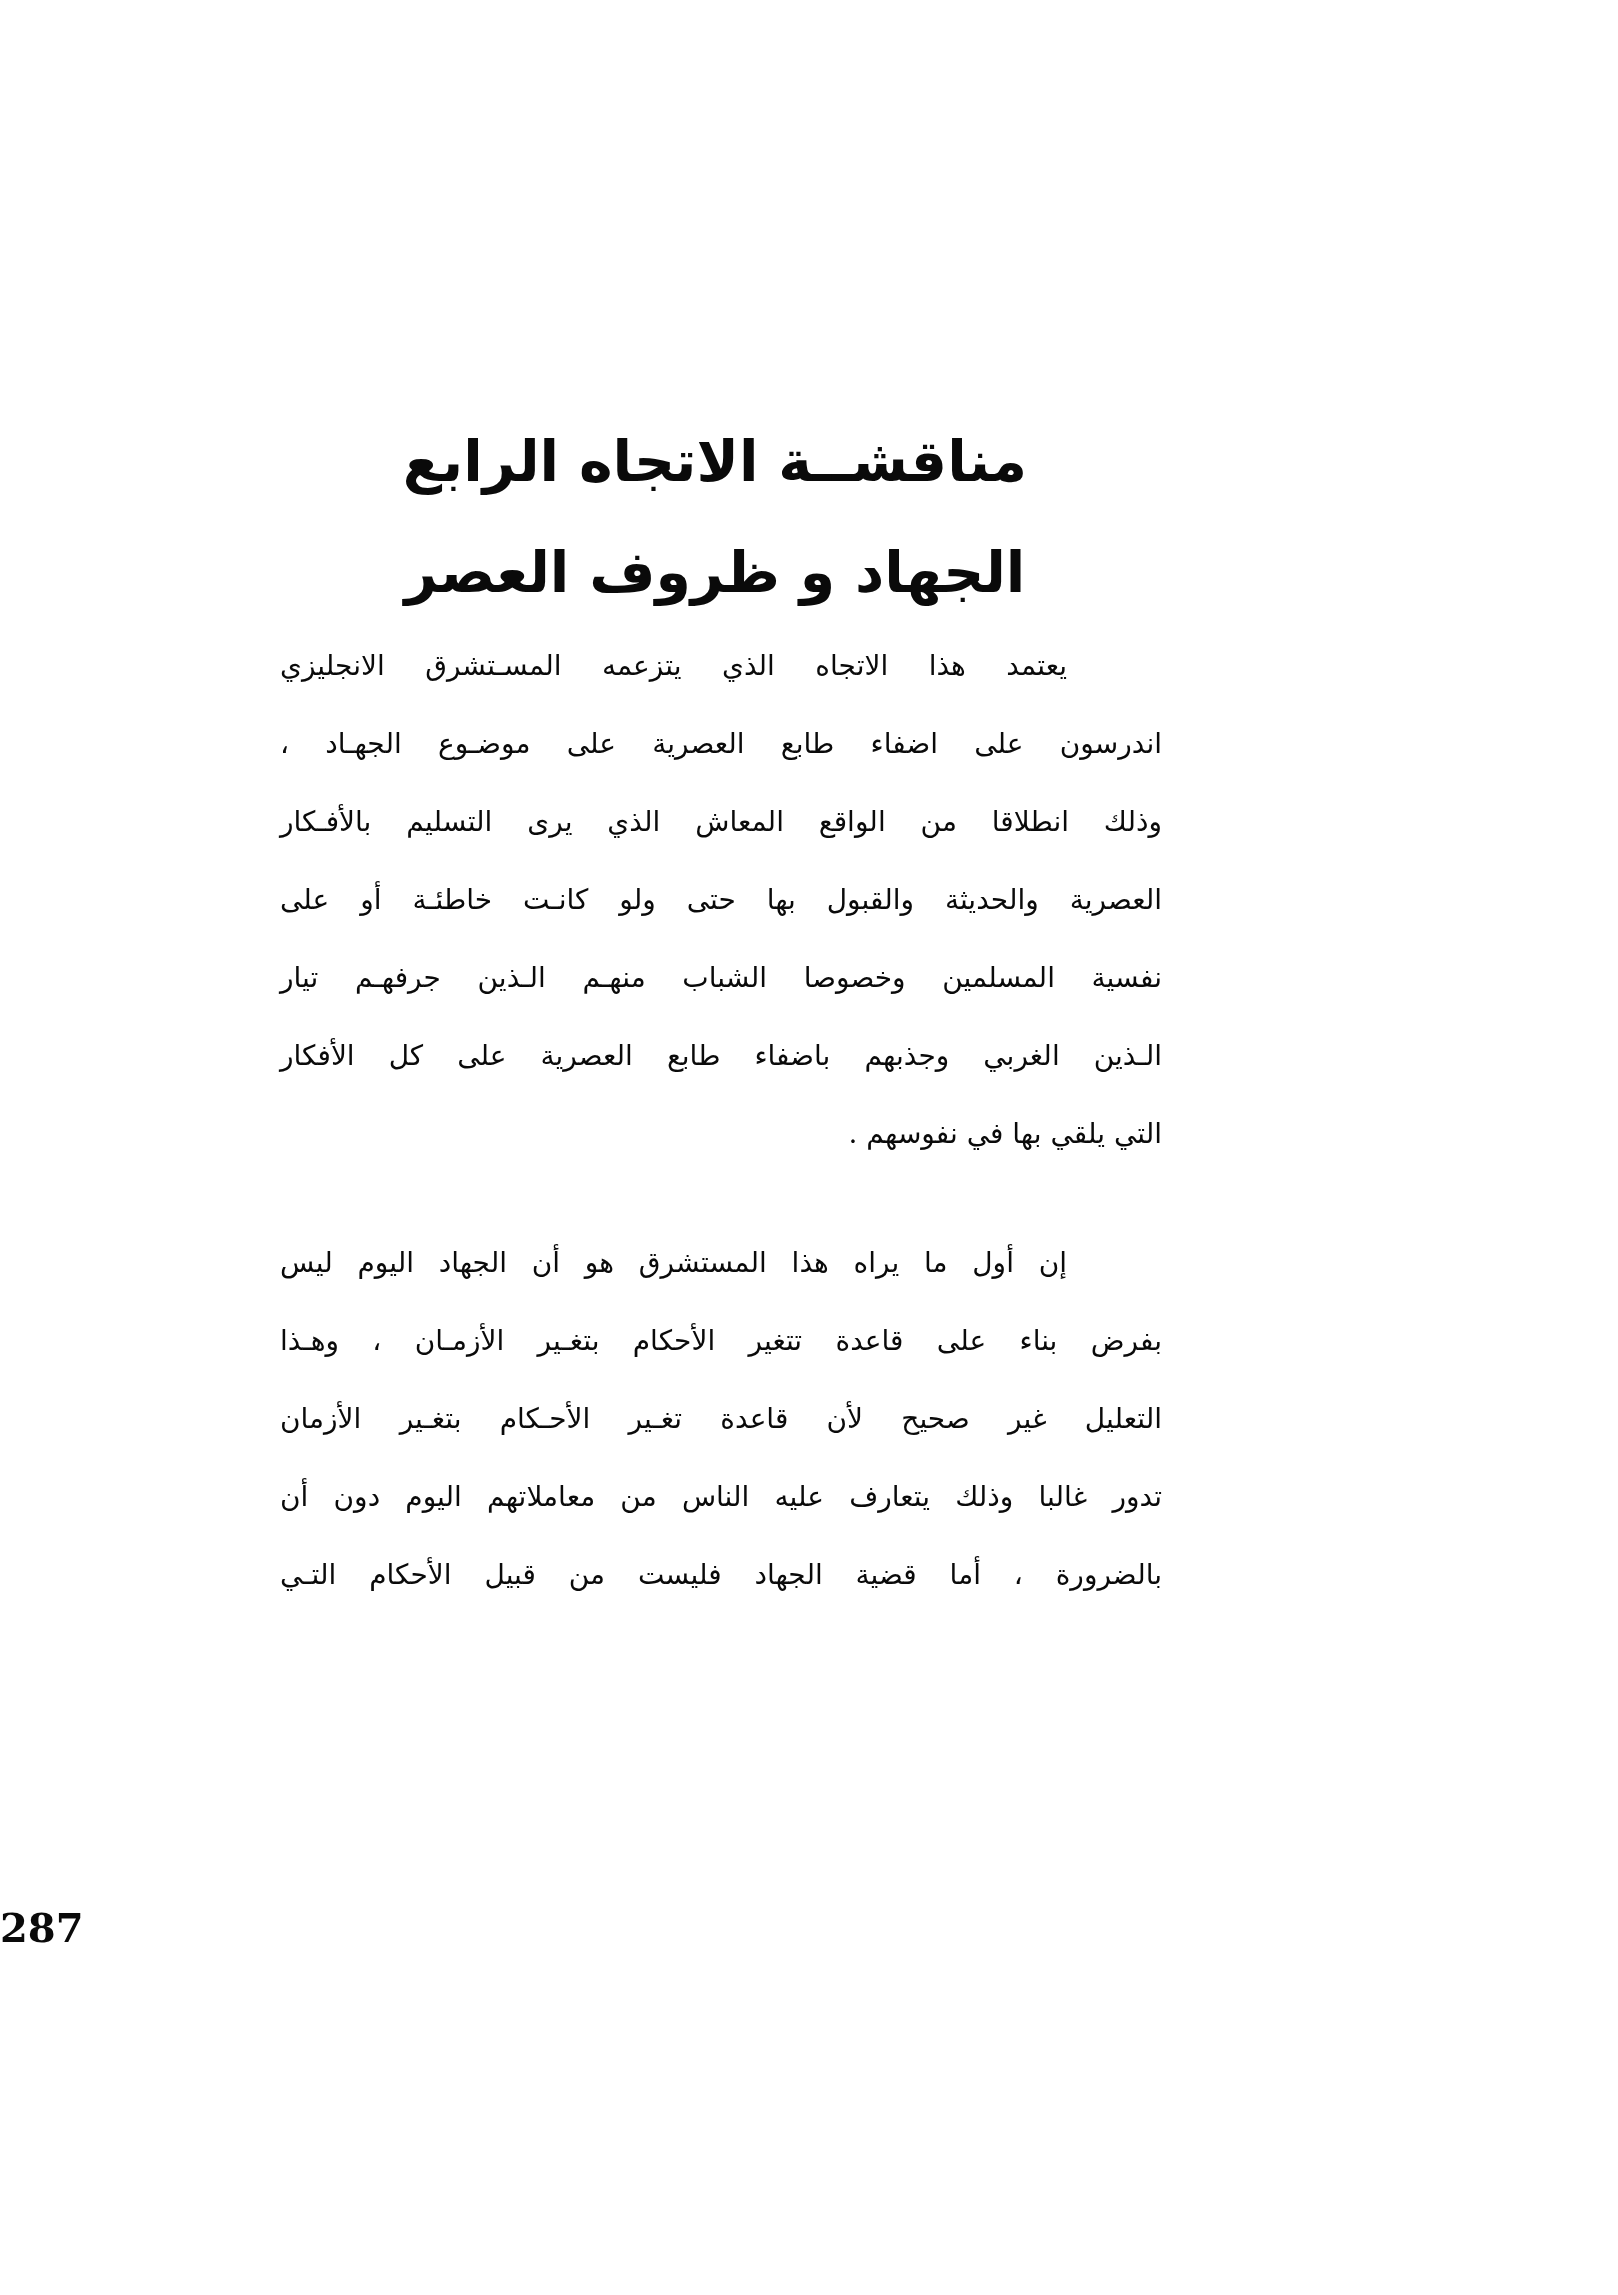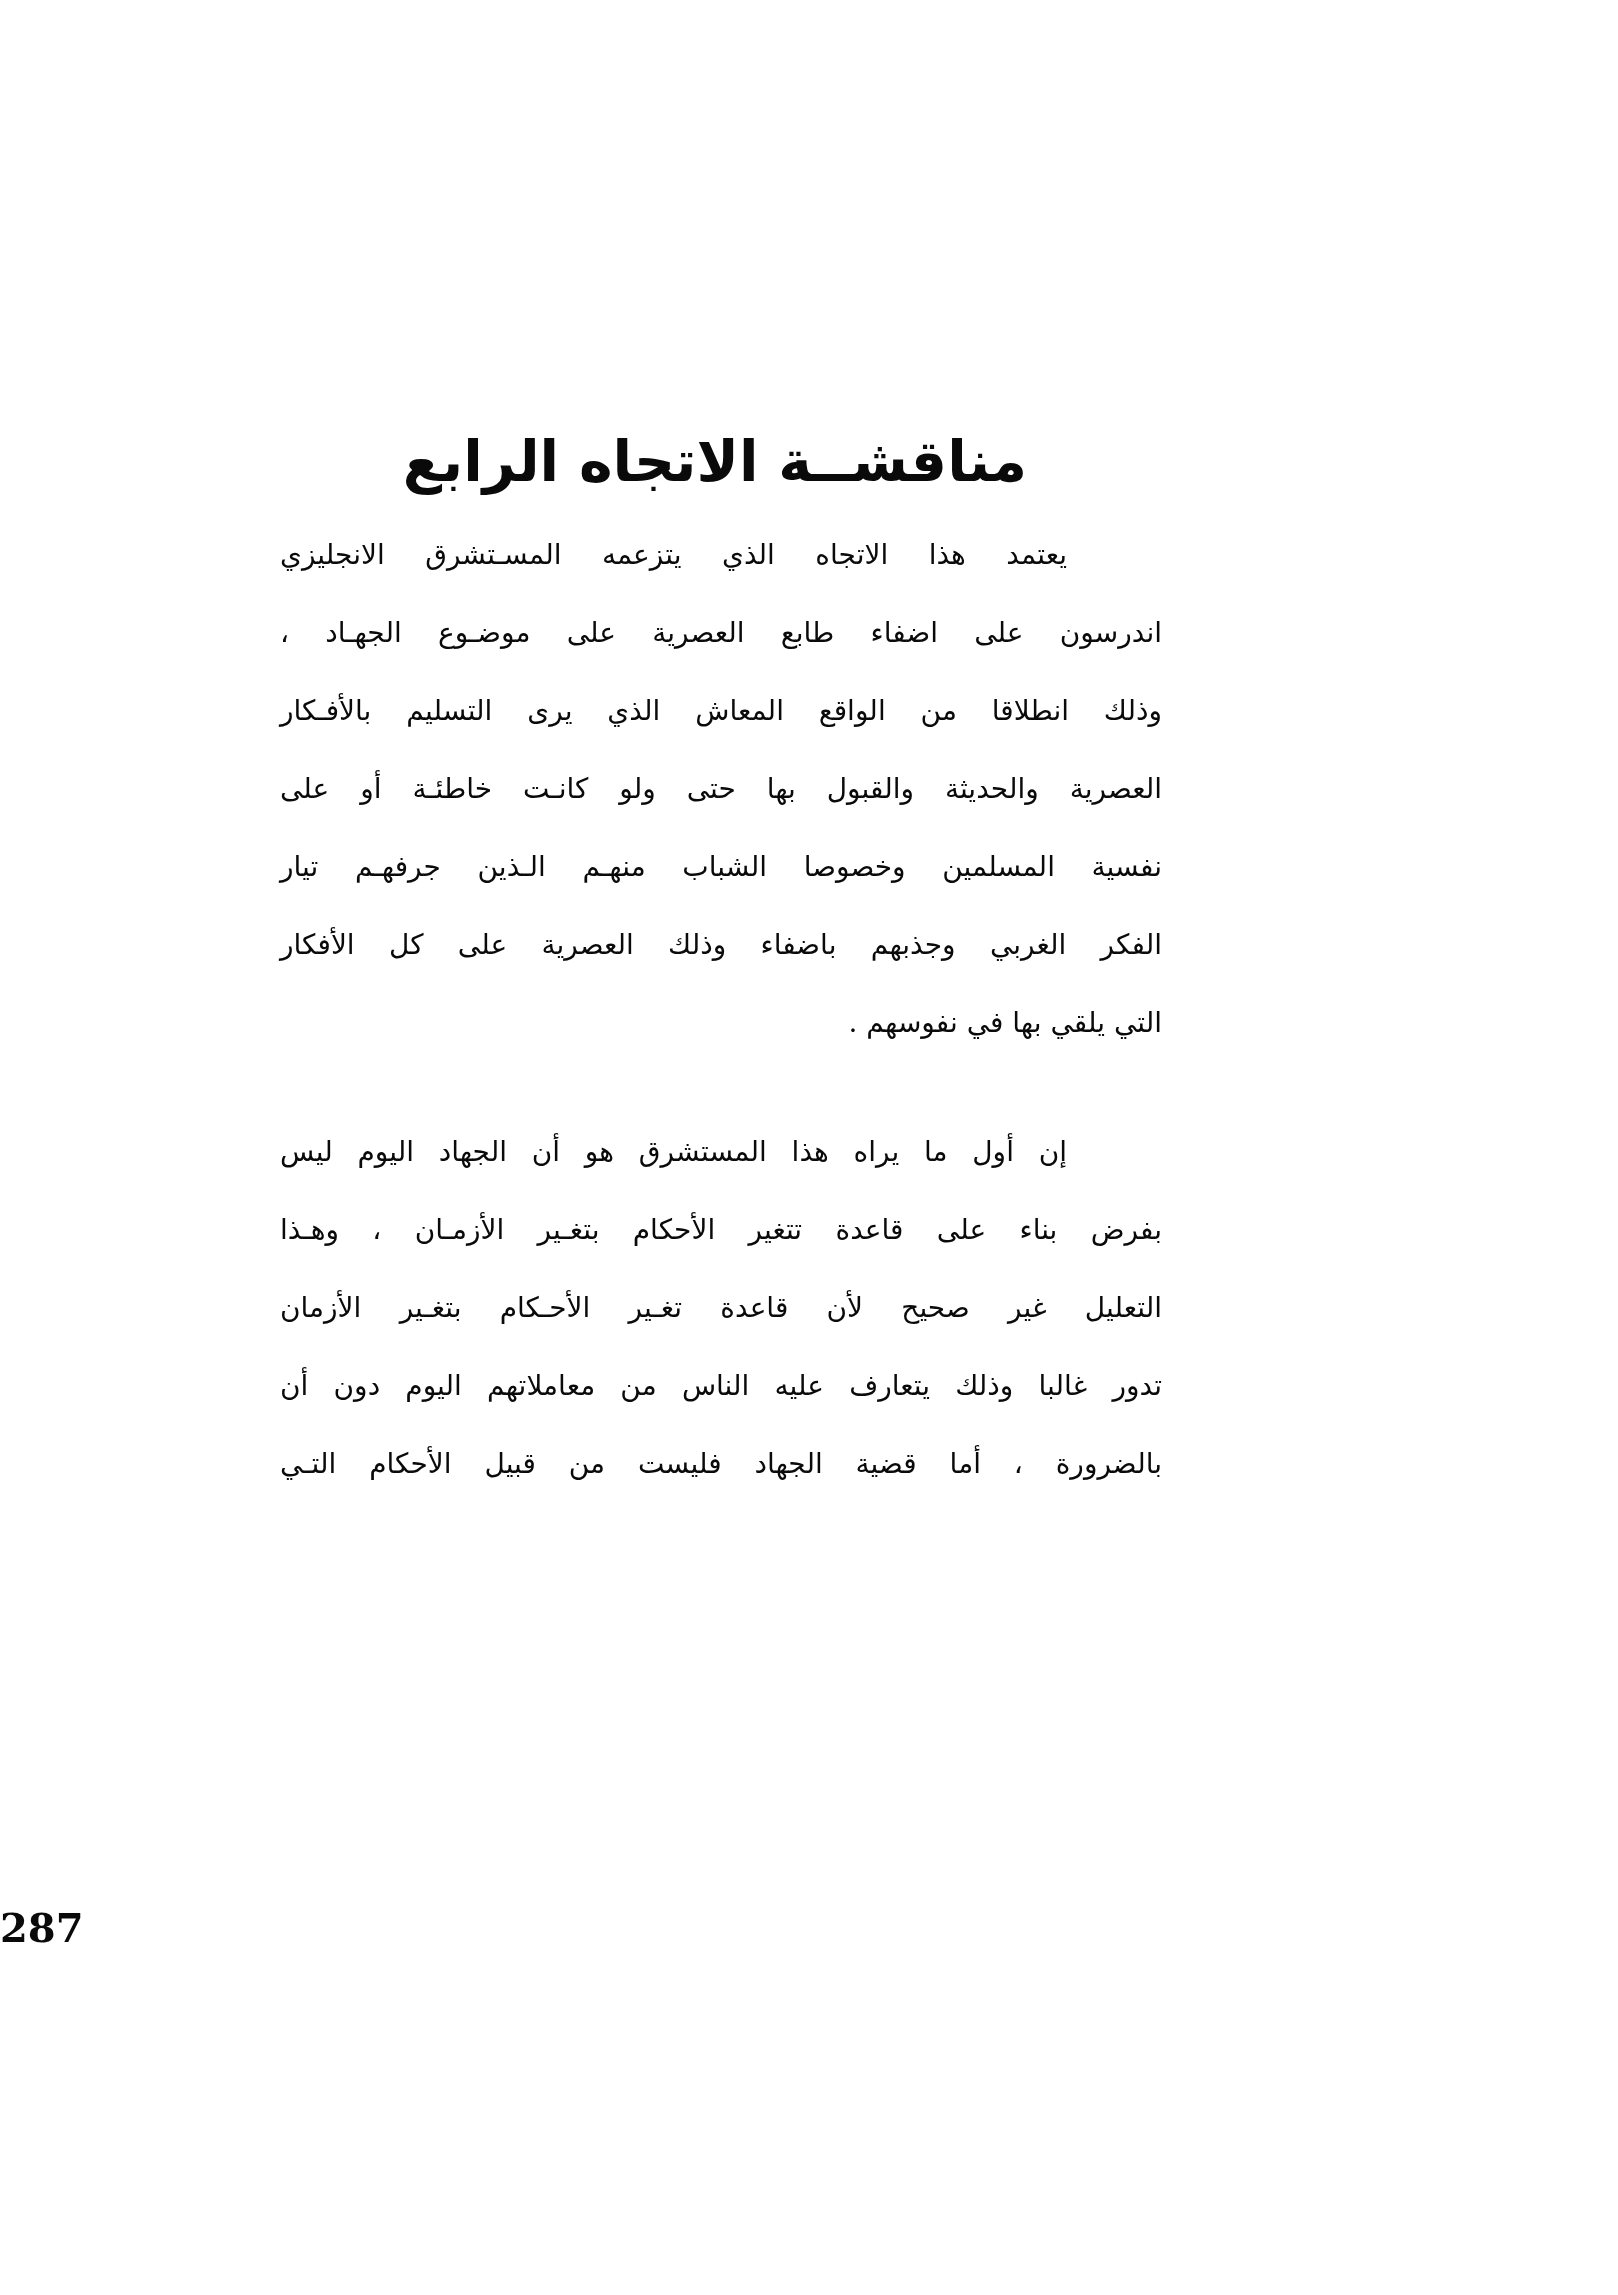--- a/index.html
+++ b/index.html
@@ -71,28 +71,29 @@
     direction: ltr;
   }
 </style>
 </head>
 <body>
 
 <div class="page">
   <div class="text-block">
 
     <div class="heading">مناقشــة الاتجاه الرابع</div>
+    <div class="heading">الجهاد و ظروف العصر</div>
 
     <div class="para">
       <div class="line first">يعتمد هذا الاتجاه الذي يتزعمه المسـتشرق الانجليزي</div>
       <div class="line">اندرسون على اضفاء طابع العصرية على موضـوع الجهـاد ،</div>
       <div class="line">وذلك انطلاقا من الواقع المعاش الذي يرى التسليم بالأفـكار</div>
       <div class="line">العصرية والحديثة والقبول بها حتى ولو كانـت خاطئـة أو على</div>
       <div class="line">نفسية المسلمين وخصوصا الشباب منهـم الـذين جرفهـم تيار</div>
-      <div class="line">الفكر الغربي وجذبهم باضفاء وذلك العصرية على كل الأفكار</div>
+      <div class="line">الـذين الغربي وجذبهم باضفاء طابع العصرية على كل الأفكار</div>
       <div class="line short">التي يلقي بها في نفوسهم .</div>
     </div>
 
     <div class="para-gap"></div>
 
     <div class="para">
       <div class="line first">إن أول ما يراه هذا المستشرق هو أن الجهاد اليوم ليس</div>
       <div class="line">بفرض بناء على قاعدة تتغير الأحكام بتغـير الأزمـان ، وهـذا</div>
       <div class="line">التعليل غير صحيح لأن قاعدة تغـير الأحـكام بتغـير الأزمان</div>
       <div class="line">تدور غالبا وذلك يتعارف عليه الناس من معاملاتهم اليوم دون أن</div>

